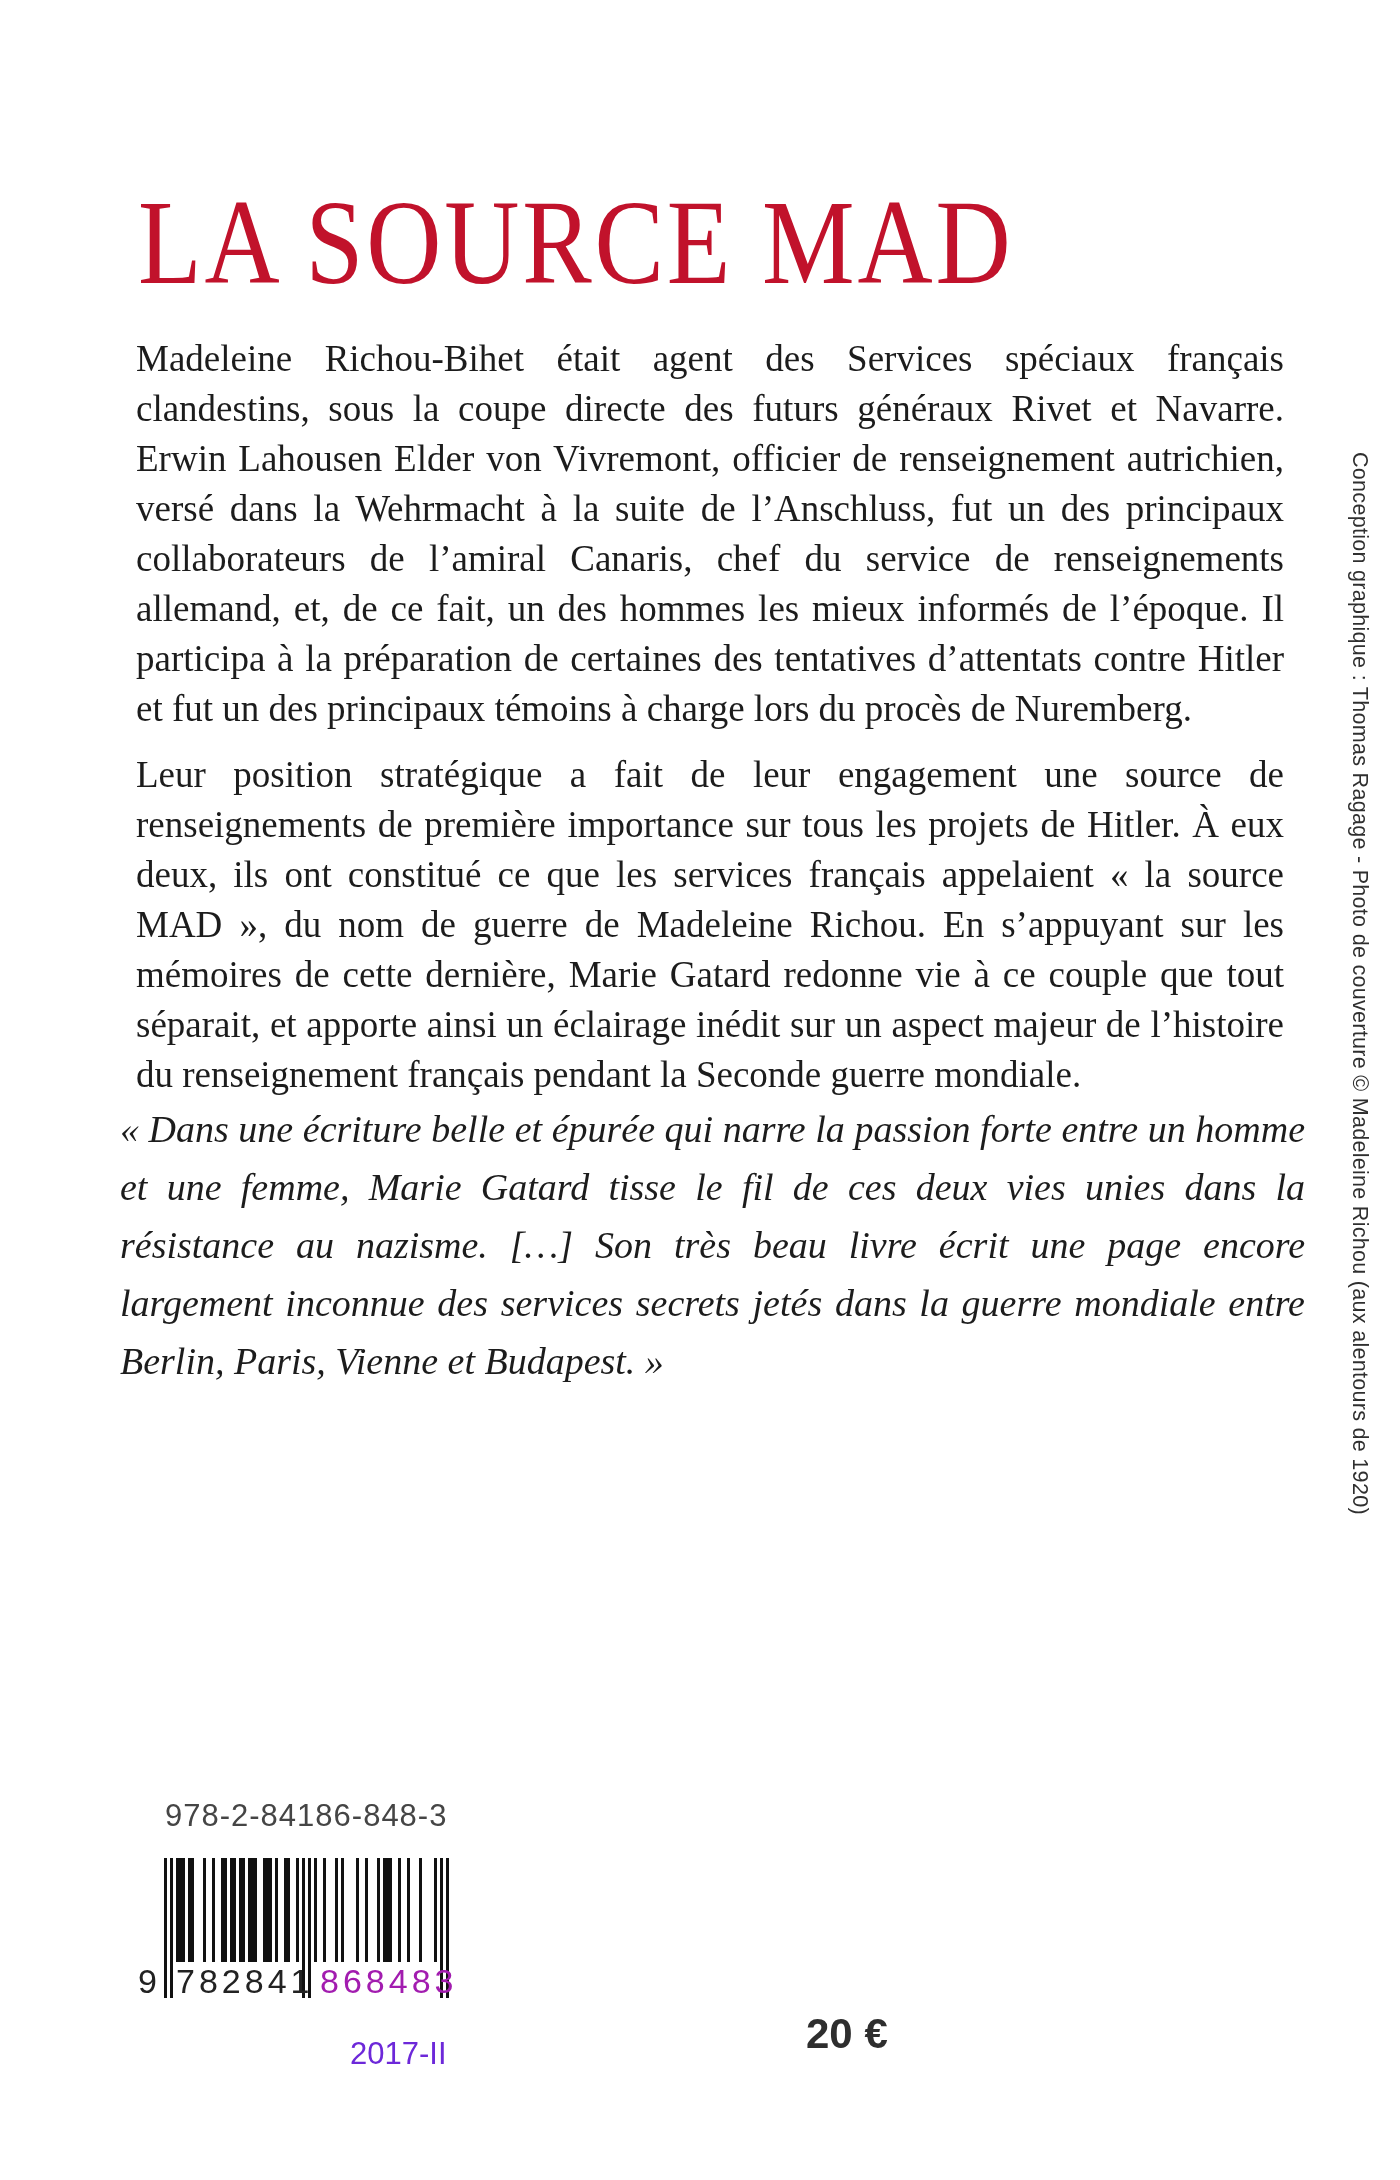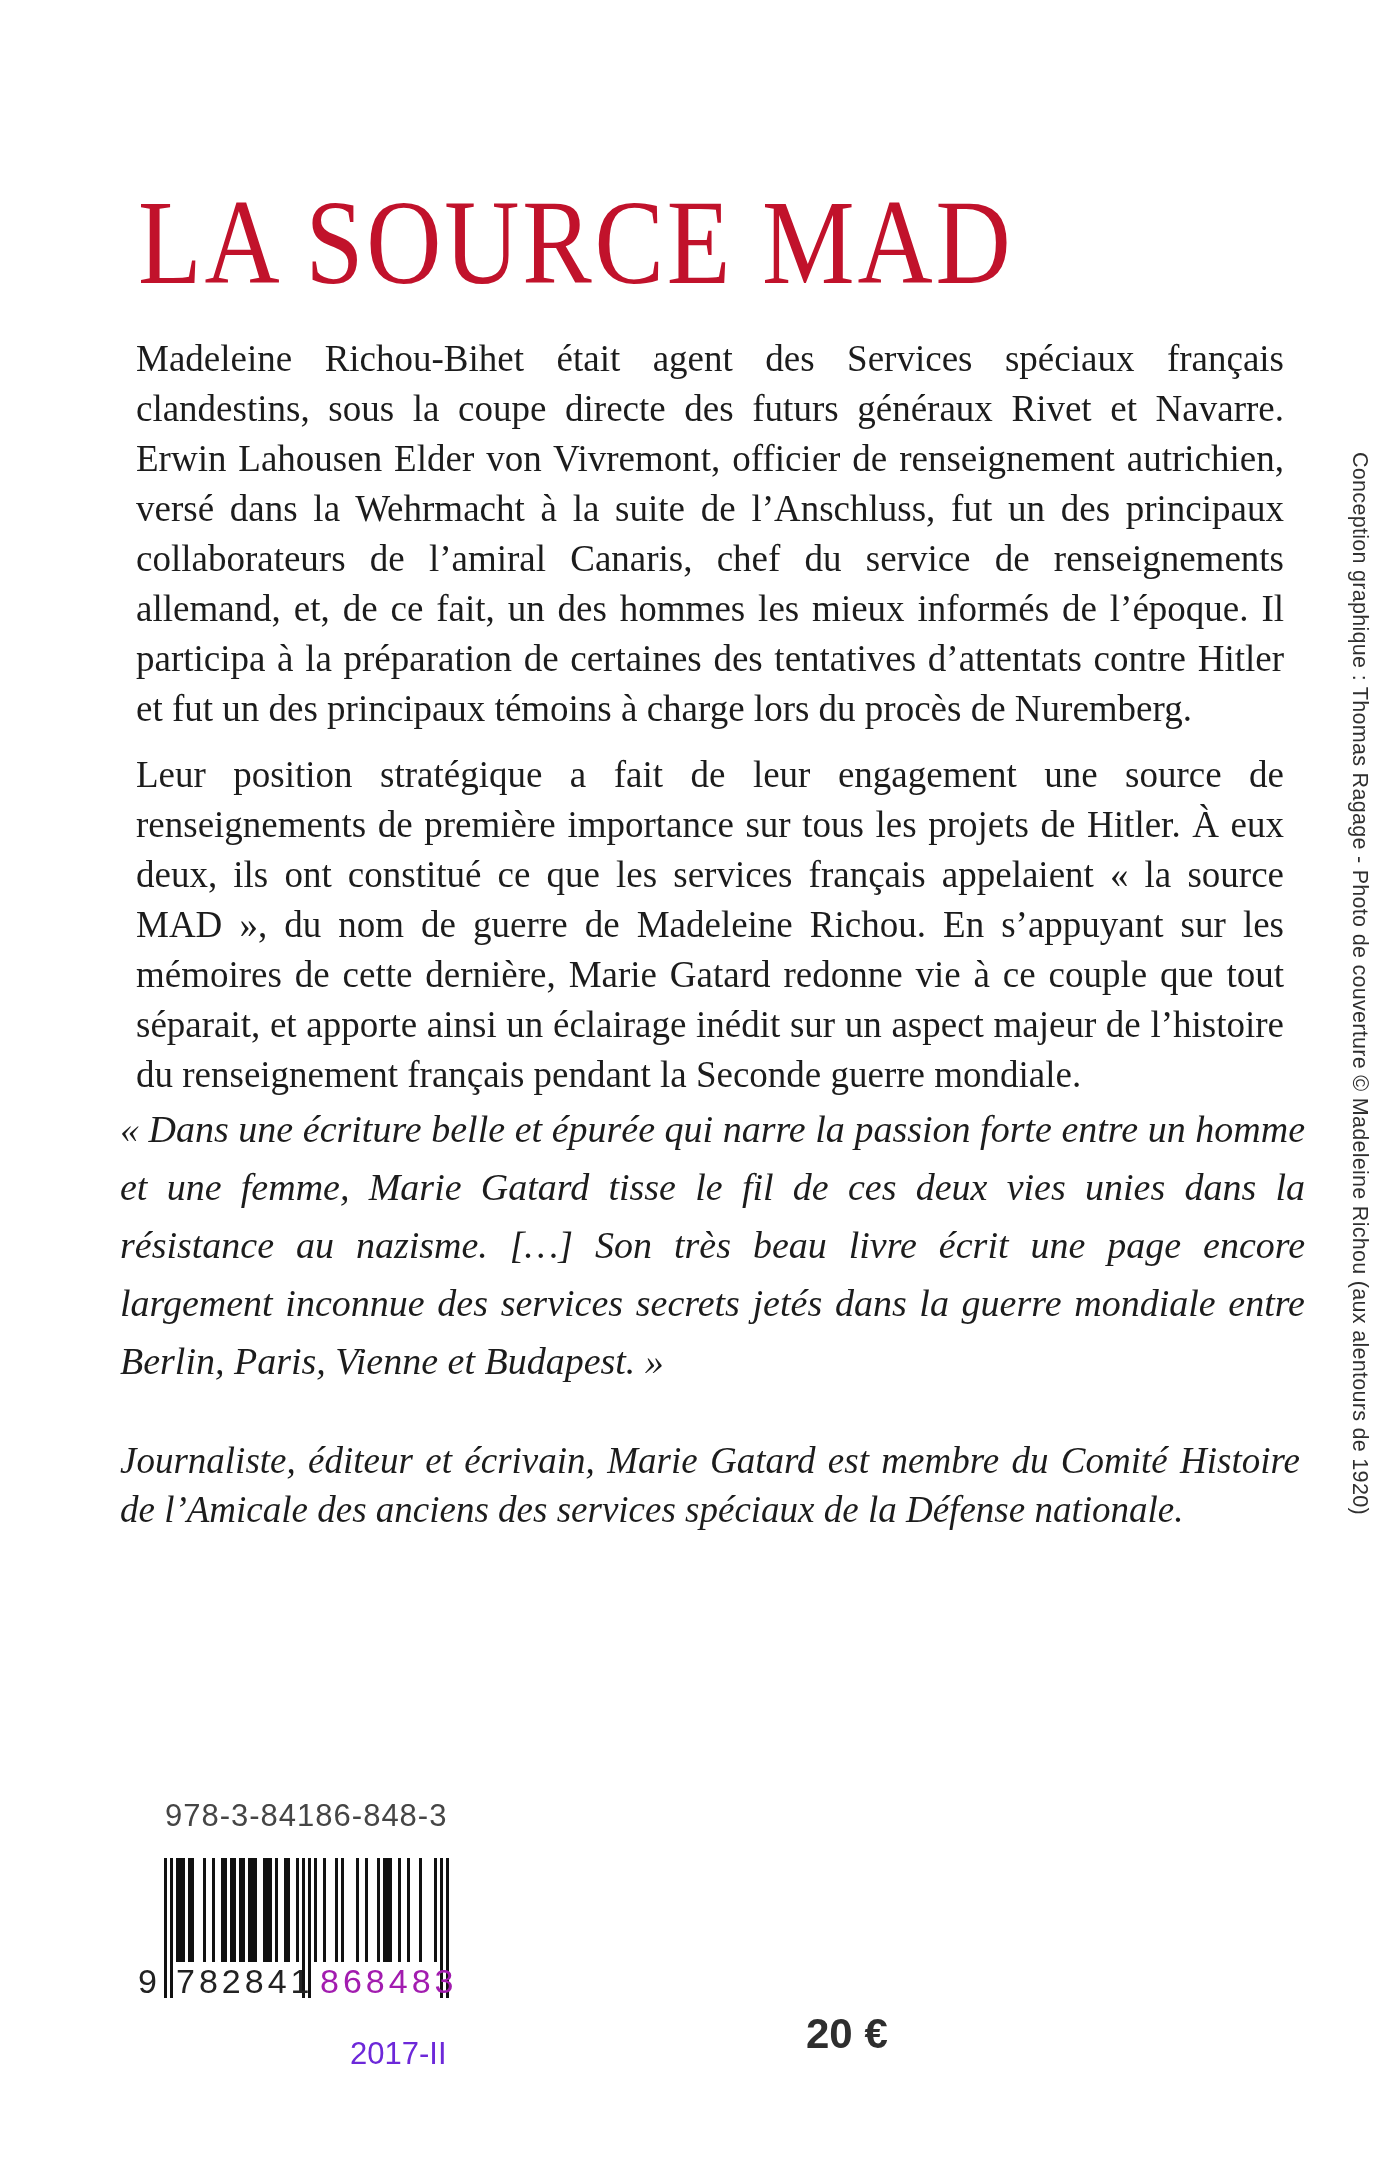--- a/index.html
+++ b/index.html
@@ -158,23 +158,22 @@
   <h1 class="title" style="color: rgb(193, 18, 43);">LA SOURCE MAD</h1>
 
   <div class="body-text">
     <p>Madeleine Richou-Bihet était agent des Services spéciaux français clandestins, sous la coupe directe des futurs généraux Rivet et Navarre. Erwin Lahousen Elder von Vivremont, officier de renseignement autrichien, versé dans la Wehrmacht à la suite de l’Anschluss, fut un des principaux collaborateurs de l’amiral Canaris, chef du service de renseignements allemand, et, de ce fait, un des hommes les mieux informés de l’époque. Il participa à la préparation de certaines des tentatives d’attentats contre Hitler et fut un des principaux témoins à charge lors du procès de Nuremberg.</p>
     <p>Leur position stratégique a fait de leur engagement une source de renseignements de première importance sur tous les projets de Hitler. À eux deux, ils ont constitué ce que les services français appelaient « la source MAD », du nom de guerre de Madeleine Richou. En s’appuyant sur les mémoires de cette dernière, Marie Gatard redonne vie à ce couple que tout séparait, et apporte ainsi un éclairage inédit sur un aspect majeur de l’histoire du renseignement français pendant la Seconde guerre mondiale.</p>
   </div>
 
   <div class="quote">« Dans une écriture belle et épurée qui narre la passion forte entre un homme et une femme, Marie Gatard tisse le fil de ces deux vies unies dans la résistance au nazisme. […] Son très beau livre écrit une page encore largement inconnue des services secrets jetés dans la guerre mondiale entre Berlin, Paris, Vienne et Budapest. »</div>
 
 
-  <div class="bio">Journaliste, éditeur et écrivain, Marie Gatard est membre du Comité Histoire de l’Amicale des anciens des services spéciaux de la Défense nationale.</div>
-
-  <div class="isbn">978-3-84186-848-3</div>
+
+  <div class="isbn">978-2-84186-848-3</div>
 
   <div class="barcode">
     <div class="bars">
         <div class="bar" style="left: 0px; height: 140px;"></div>
         <div class="bar" style="left: 6px; height: 140px;"></div>
         <div class="bar" style="left: 12px; height: 104px;"></div>
         <div class="bar" style="left: 15px; height: 104px;"></div>
         <div class="bar" style="left: 18px; height: 104px;"></div>
         <div class="bar" style="left: 24px; height: 104px;"></div>
         <div class="bar" style="left: 27px; height: 104px;"></div>

